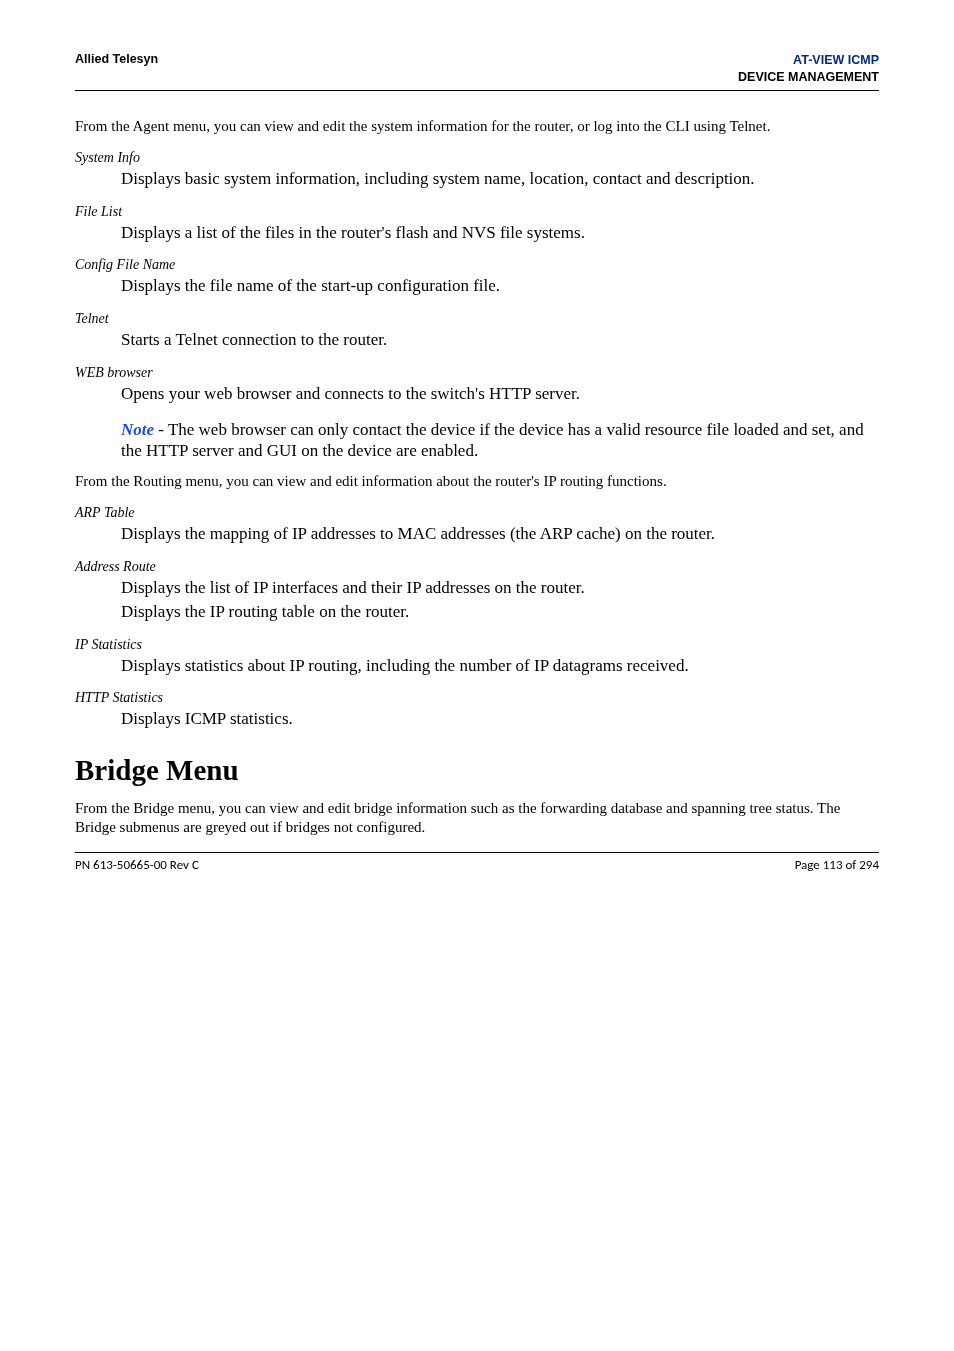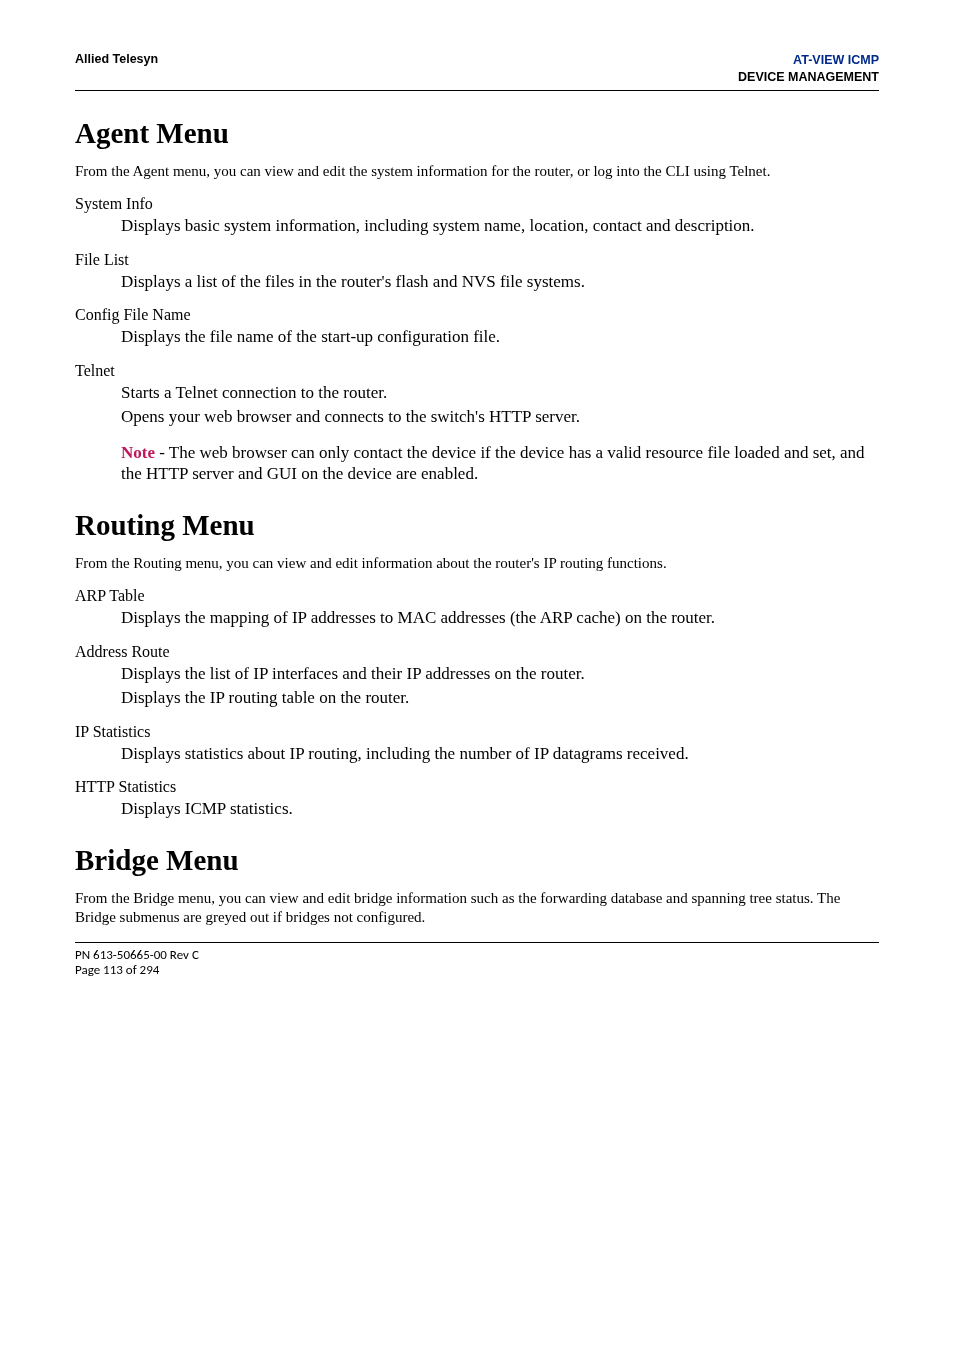--- a/index.html
+++ b/index.html
@@ -42,83 +42,83 @@
   font-size: 29px;
   font-weight: bold;
   margin: 24px 0 12px 0;
 }
 p.body {
   font-size: 15px;
   line-height: 1.28;
   margin: 10px 0 12px 0;
 }
 .term {
-  font-size: 16px;
+  font-size: 14px;
+  font-style: italic;
   margin: 14px 0 2px 0;
 }
 .def {
   font-size: 17px;
   margin: 0 0 2px 46px;
   line-height: 1.28;
 }
 .note-word {
-  color: #be185d;
+  color: #1d4ed8;
+  font-style: italic;
   font-weight: bold;
 }
 hr.footer-rule {
   border: none;
   border-top: 1px solid #000;
   margin-top: 14px;
   margin-bottom: 4px;
 }
 .footer-row {
   display: flex;
   justify-content: space-between;
   font-family: Calibri, Arial, sans-serif;
   font-size: 13px;
   color: #000;
-  flex-direction: column;
 }
 </style>
 </head>
 <body>
 
 <div class="page">
 
   <div class="header-row">
     <div class="header-left">Allied Telesyn</div>
     <div class="header-right">
       <div class="line1">AT-VIEW ICMP</div>
       <div class="line2">DEVICE MANAGEMENT</div>
     </div>
   </div>
   <hr class="header-rule">
 
-  <h2 class="section">Agent Menu</h2>
   <p class="body">From the Agent menu, you can view and edit the system information for the router, or log into the CLI using Telnet.</p>
 
   <div class="term">System Info</div>
   <div class="def">Displays basic system information, including system name, location, contact and description.</div>
 
   <div class="term">File List</div>
   <div class="def">Displays a list of the files in the router's flash and NVS file systems.</div>
 
   <div class="term">Config File Name</div>
   <div class="def">Displays the file name of the start-up configuration file.</div>
 
   <div class="term">Telnet</div>
   <div class="def">Starts a Telnet connection to the router.</div>
 
+  <div class="term">WEB browser</div>
   <div class="def">Opens your web browser and connects to the switch's HTTP server.</div>
 
   <div class="def" style="margin-top:14px;">
     <span class="note-word">Note</span><span> - The web browser can only contact the device if the device has a valid resource file loaded and set, and the HTTP server and GUI on the device are enabled.</span>
   </div>
 
-  <h2 class="section">Routing Menu</h2>
   <p class="body">From the Routing menu, you can view and edit information about the router's IP routing functions.</p>
 
   <div class="term">ARP Table</div>
   <div class="def">Displays the mapping of IP addresses to MAC addresses (the ARP cache) on the router.</div>
 
   <div class="term">Address Route</div>
   <div class="def">Displays the list of IP interfaces and their IP addresses on the router.</div>
 
   <div class="def">Displays the IP routing table on the router.</div>
 

